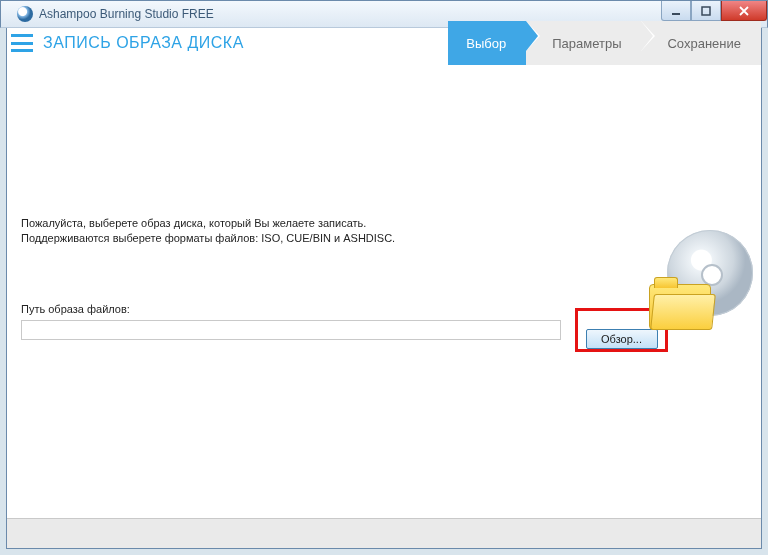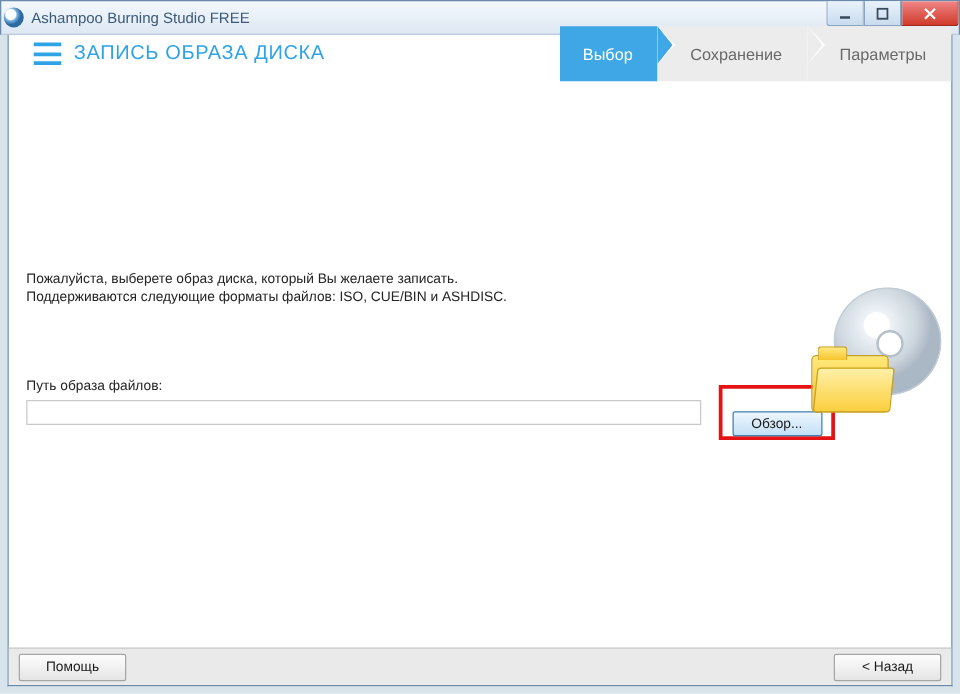--- a/index.html
+++ b/index.html
@@ -5,21 +5,21 @@
   * { box-sizing: border-box; margin: 0; padding: 0; font-family: "Segoe UI", Tahoma, sans-serif; }
   body { width: 768px; height: 555px; background: #d8e4ec; overflow: hidden; }
 
   
   .titlebar {
     height: 28px;
     background: linear-gradient(#f3f8fd, #dde8f3);
     border: 1px solid #6b8aab;
     border-bottom: 1px solid #b8c9db;
     display: flex; align-items: center;
-    padding-left: 2px;
+    padding-left: 16px;
     position: relative;
   }
   .titlebar .appicon {
     width: 16px; height: 16px; border-radius: 50%;
     background: radial-gradient(circle at 35% 35%, #fff 0 4px, #7fb3e0 5px, #2c6aa0 8px);
     margin-right: 6px;
   }
   .titlebar .title { font-size: 12px; color: #3c5a78; }
   .winbtns { position: absolute; right: 0; top: 0; display: flex; }
   .winbtn {
@@ -41,21 +41,21 @@
   .client {
     position: absolute; left: 6px; right: 6px; top: 28px; bottom: 6px;
     background: #fff;
     border: 1px solid #6b8aab; border-top: none;
     display: flex; flex-direction: column;
   }
 
   
   .header {
     height: 30px; display: flex; align-items: center;
-    padding-left: 20px; gap: 10px;
+    padding-left: 4px; gap: 10px;
   }
   .hamburger { width: 22px; height: 18px; display: flex; flex-direction: column; justify-content: space-between; }
   .hamburger span { height: 3px; background: #2ea3e6; }
   .pagetitle { color: #2ea3e6; font-size: 16px; letter-spacing: .5px; font-weight: 400; }
 
   .steps { margin-left: auto; display: flex; height: 44px; }
   .step {
     position: relative;
     padding: 0 20px 0 26px;
     display: flex; align-items: center;
@@ -198,46 +198,44 @@
         <span></span>
         <span></span>
         <span></span>
       </div>
     <div class="pagetitle">ЗАПИСЬ ОБРАЗА ДИСКА</div>
     <div class="steps">
       <div class="step active">
           <span>Выбор</span>
         </div>
       <div class="step">
-          <span>Сохранение</span>
+          <span>Параметры</span>
         </div>
       <div class="step">
-          <span>Параметры</span>
+          <span>Сохранение</span>
         </div>
     </div>
   </div>
 
   <div class="main">
     <div class="instr">
       <div>Пожалуйста, выберете образ диска, который Вы желаете записать.</div>
-      <div>Поддерживаются следующие форматы файлов: ISO, CUE/BIN и ASHDISC.</div>
+      <div>Поддерживаются выберете форматы файлов: ISO, CUE/BIN и ASHDISC.</div>
     </div>
     <div class="pathlabel">Путь образа файлов:</div>
     <input class="pathinput" type="text" value="" style="">
     <div class="browse-wrap">
       <button class="browse-btn">Обзор...</button>
     </div>
     <div class="discart">
       <div class="disc"></div>
       <div class="folder">
         <div class="folder-back"></div>
         <div class="folder-front"></div>
       </div>
     </div>
   </div>
 
   <div class="footer">
-    <button class="fbtn">Помощь</button>
     <div class="spacer"></div>
-    <button class="fbtn">&lt; Назад</button>
   </div>
 
 </div>
 
 </body></html>

